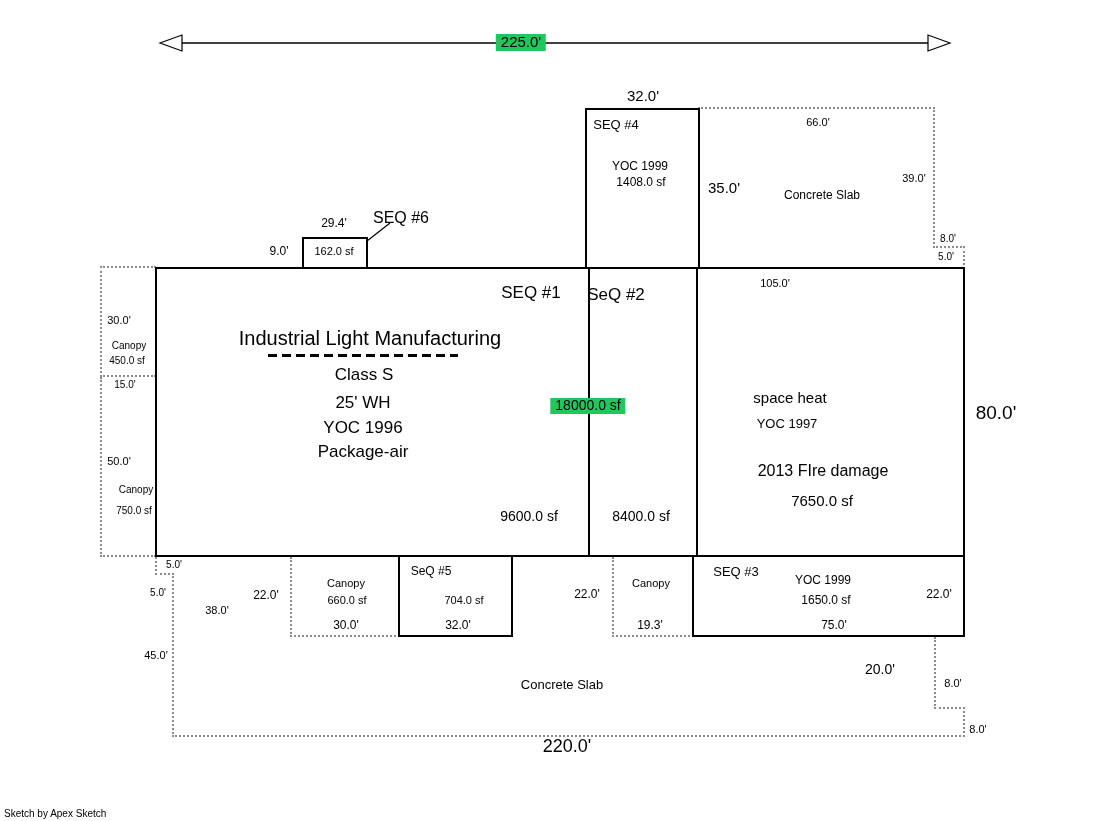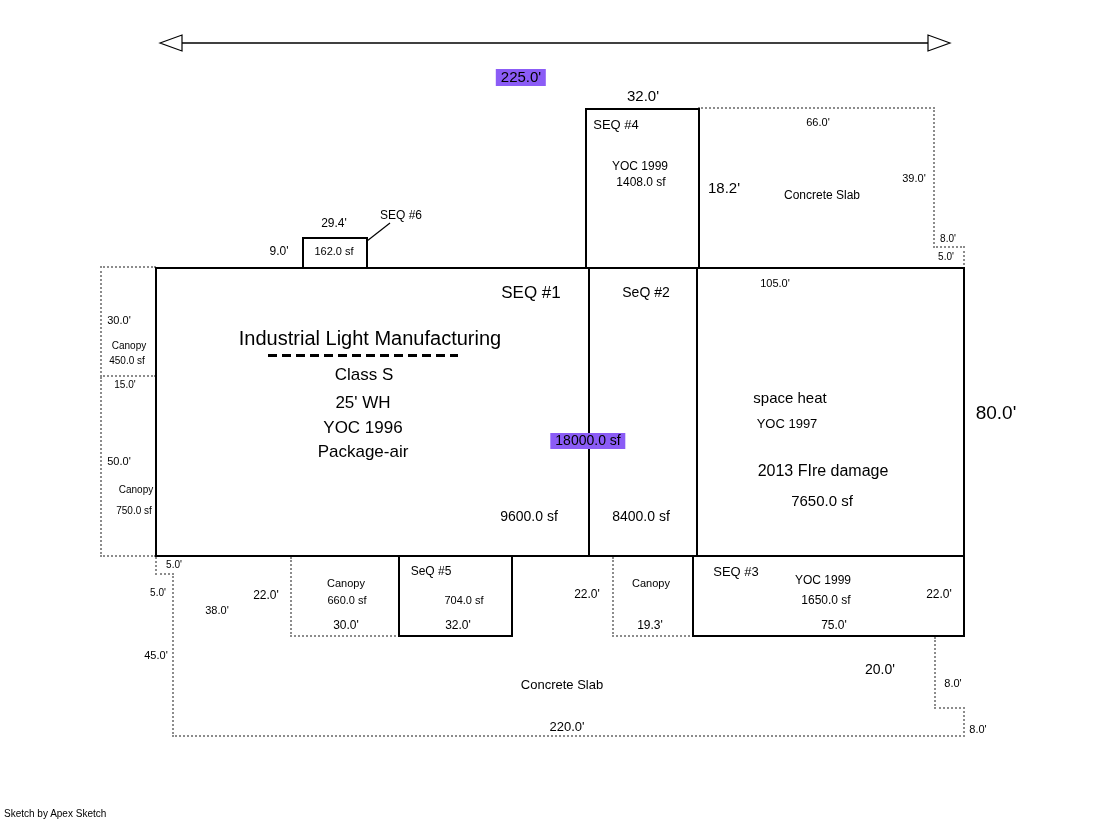--- a/index.html
+++ b/index.html
@@ -1,20 +1,20 @@
 <!DOCTYPE html>
 <html><head>
 <meta charset="utf-8">
 <style>
   html,body{margin:0;padding:0;background:#fff;}
   .sketch{position:relative;width:1119px;height:821px;background:#ffffff;overflow:hidden;
           font-family:"Liberation Sans","DejaVu Sans",sans-serif;color:#000;}
   .lbl{position:absolute;white-space:nowrap;transform:translateX(-50%);line-height:1.12;}
   .lbl-left{position:absolute;white-space:nowrap;line-height:1.12;}
-  .bg{background:#8b5cf6;padding:0 5px;margin-top:35px;}
+  .bg{background:#22c55e;padding:0 5px;}
   .solid{position:absolute;border:2px solid #000;box-sizing:border-box;}
   .vline{position:absolute;width:2px;background:#000;}
   .dh{position:absolute;height:0;border-top:2px dotted #8c8c8c;}
   .dv{position:absolute;width:0;border-left:2px dotted #8c8c8c;}
   .dotted-box{position:absolute;box-sizing:border-box;border:2px dotted #8c8c8c;}
   svg.abs{position:absolute;}
   .dash-line{position:absolute;height:3px;
      background:repeating-linear-gradient(90deg,#000 0 9px,transparent 9px 14px);}
 </style>
 </head>
@@ -58,35 +58,35 @@
   <svg class="abs" style="left:364px;top:220px" width="30" height="24" viewBox="0 0 30 24">
     <line x1="3" y1="21" x2="26" y2="3" stroke="#000" stroke-width="1.2"></line>
   </svg>
 
   <div class="lbl bg" style="left:521px;top:34px;font-size:15px">225.0'</div>
 
   <div class="lbl" style="left:643px;top:88px;font-size:15px">32.0'</div>
   <div class="lbl" style="left:616px;top:118px;font-size:13px">SEQ #4</div>
   <div class="lbl" style="left:640px;top:160px;font-size:12px">YOC 1999</div>
   <div class="lbl" style="left:641px;top:176px;font-size:12px">1408.0 sf</div>
-  <div class="lbl" style="left:724px;top:180px;font-size:15px">18.2'</div>
+  <div class="lbl" style="left:724px;top:180px;font-size:15px">35.0'</div>
 
   <div class="lbl" style="left:818px;top:116px;font-size:11px">66.0'</div>
   <div class="lbl" style="left:822px;top:189px;font-size:12px">Concrete Slab</div>
   <div class="lbl" style="left:914px;top:172px;font-size:11px">39.0'</div>
   <div class="lbl" style="left:948px;top:233px;font-size:10px">8.0'</div>
   <div class="lbl" style="left:946px;top:251px;font-size:10px">5.0'</div>
 
   <div class="lbl" style="left:334px;top:217px;font-size:12px">29.4'</div>
-  <div class="lbl" style="left:401px;top:209px;font-size:12px">SEQ #6</div>
+  <div class="lbl" style="left:401px;top:209px;font-size:16px">SEQ #6</div>
   <div class="lbl" style="left:279px;top:245px;font-size:12px">9.0'</div>
   <div class="lbl" style="left:334px;top:245px;font-size:11px">162.0 sf</div>
 
   <div class="lbl" style="left:531px;top:283px;font-size:17px">SEQ #1</div>
-  <div class="lbl" style="left:646px;top:285px;font-size:14px">SeQ #2</div>
+  <div class="lbl" style="left:616px;top:285px;font-size:17px">SeQ #2</div>
   <div class="lbl" style="left:775px;top:277px;font-size:11px">105.0'</div>
 
   <div class="lbl" style="left:370px;top:327px;font-size:20px">Industrial Light Manufacturing</div>
   <div class="dash-line" style="left:268px;top:354px;width:190px"></div>
   <div class="lbl" style="left:364px;top:365px;font-size:17px">Class S</div>
   <div class="lbl" style="left:363px;top:393px;font-size:17px">25' WH</div>
   <div class="lbl" style="left:363px;top:418px;font-size:17px">YOC 1996</div>
   <div class="lbl" style="left:363px;top:442px;font-size:17px">Package-air</div>
 
   <div class="lbl bg" style="left:588px;top:398px;font-size:14px">18000.0 sf</div>
@@ -125,18 +125,18 @@
   <div class="lbl" style="left:736px;top:565px;font-size:13px">SEQ #3</div>
   <div class="lbl" style="left:823px;top:574px;font-size:12px">YOC 1999</div>
   <div class="lbl" style="left:826px;top:594px;font-size:12px">1650.0 sf</div>
   <div class="lbl" style="left:834px;top:619px;font-size:12px">75.0'</div>
   <div class="lbl" style="left:939px;top:588px;font-size:12px">22.0'</div>
 
   <div class="lbl" style="left:156px;top:649px;font-size:11px">45.0'</div>
   <div class="lbl" style="left:562px;top:678px;font-size:13px">Concrete Slab</div>
   <div class="lbl" style="left:880px;top:662px;font-size:14px">20.0'</div>
   <div class="lbl" style="left:953px;top:677px;font-size:11px">8.0'</div>
-  <div class="lbl" style="left:567px;top:720px;font-size:13px">220.0'</div>
+  <div class="lbl" style="left:567px;top:736px;font-size:18px">220.0'</div>
   <div class="lbl" style="left:978px;top:723px;font-size:11px">8.0'</div>
 
   <div class="lbl-left" style="left:4px;top:808px;font-size:10px">Sketch by Apex Sketch</div>
 
 </div>
 
 </body></html>

